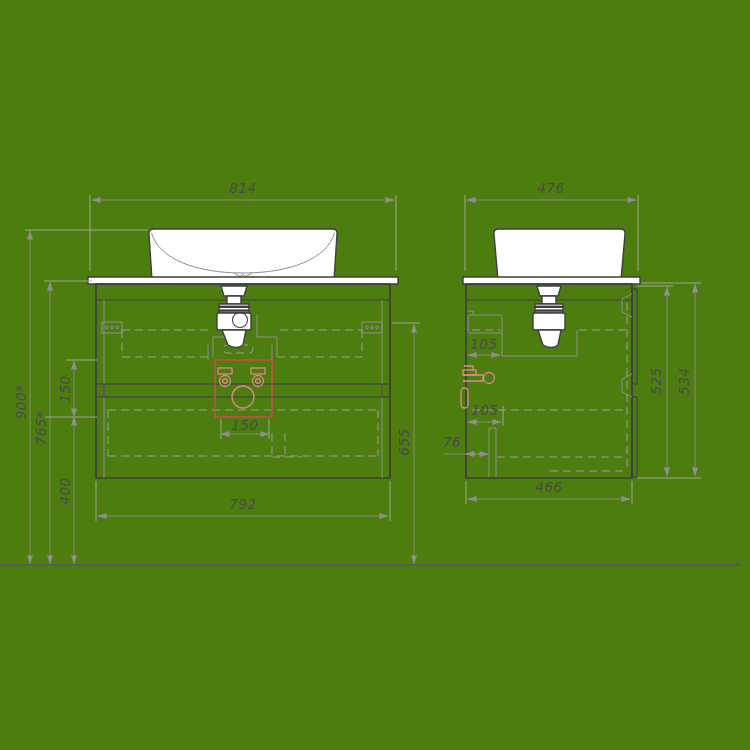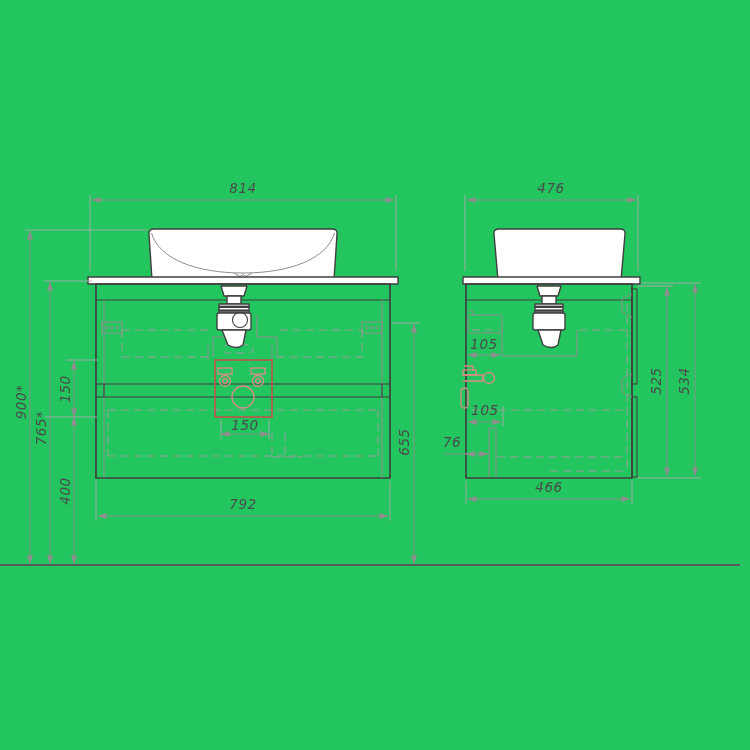--- a/index.html
+++ b/index.html
@@ -1,16 +1,16 @@
 <!DOCTYPE html>
 <html><head>
 <meta charset="utf-8">
 <style>
   html,body{margin:0;padding:0;background:#ffffff;}
-  .page{width:750px;height:750px;background:#22c55e;position:relative;overflow:hidden;}
+  .page{width:750px;height:750px;background:#4d7c0f;position:relative;overflow:hidden;}
   svg{display:block;}
   .ol   { stroke:#3f3f3f; fill:none; stroke-width:1.7; stroke-linejoin:round; }
   .ol2  { stroke:#3f3f3f; fill:none; stroke-width:1.1; }
   .olf  { stroke:#3f3f3f; fill:#ffffff; stroke-width:1.4; stroke-linejoin:round; }
   .in   { stroke:#8f8f8f; fill:none; stroke-width:1; }
   .dash { stroke:#9c9c9c; fill:none; stroke-width:1; stroke-dasharray:8 5; }
   .dim  { stroke:#8f8f8f; fill:none; stroke-width:0.9; }
   .arr2 { marker-start:url(#arr); marker-end:url(#arr); }
   .arr1 { marker-end:url(#arr); }
   .ext  { stroke:#ababab; fill:none; stroke-width:0.9; }

